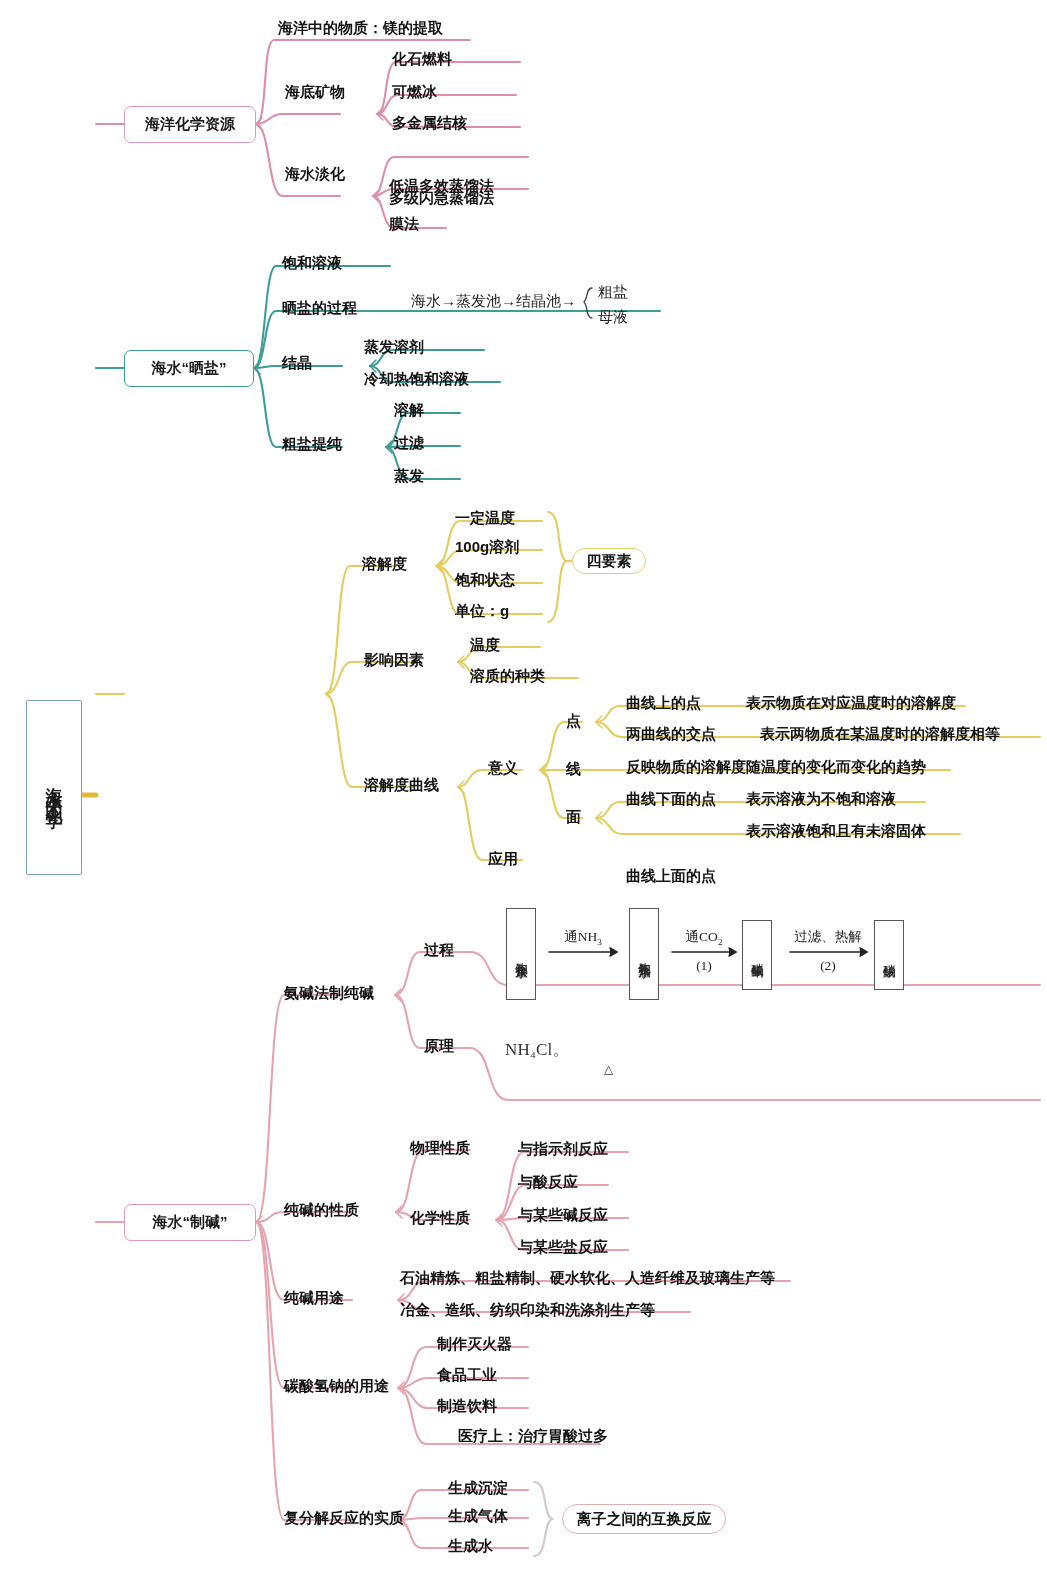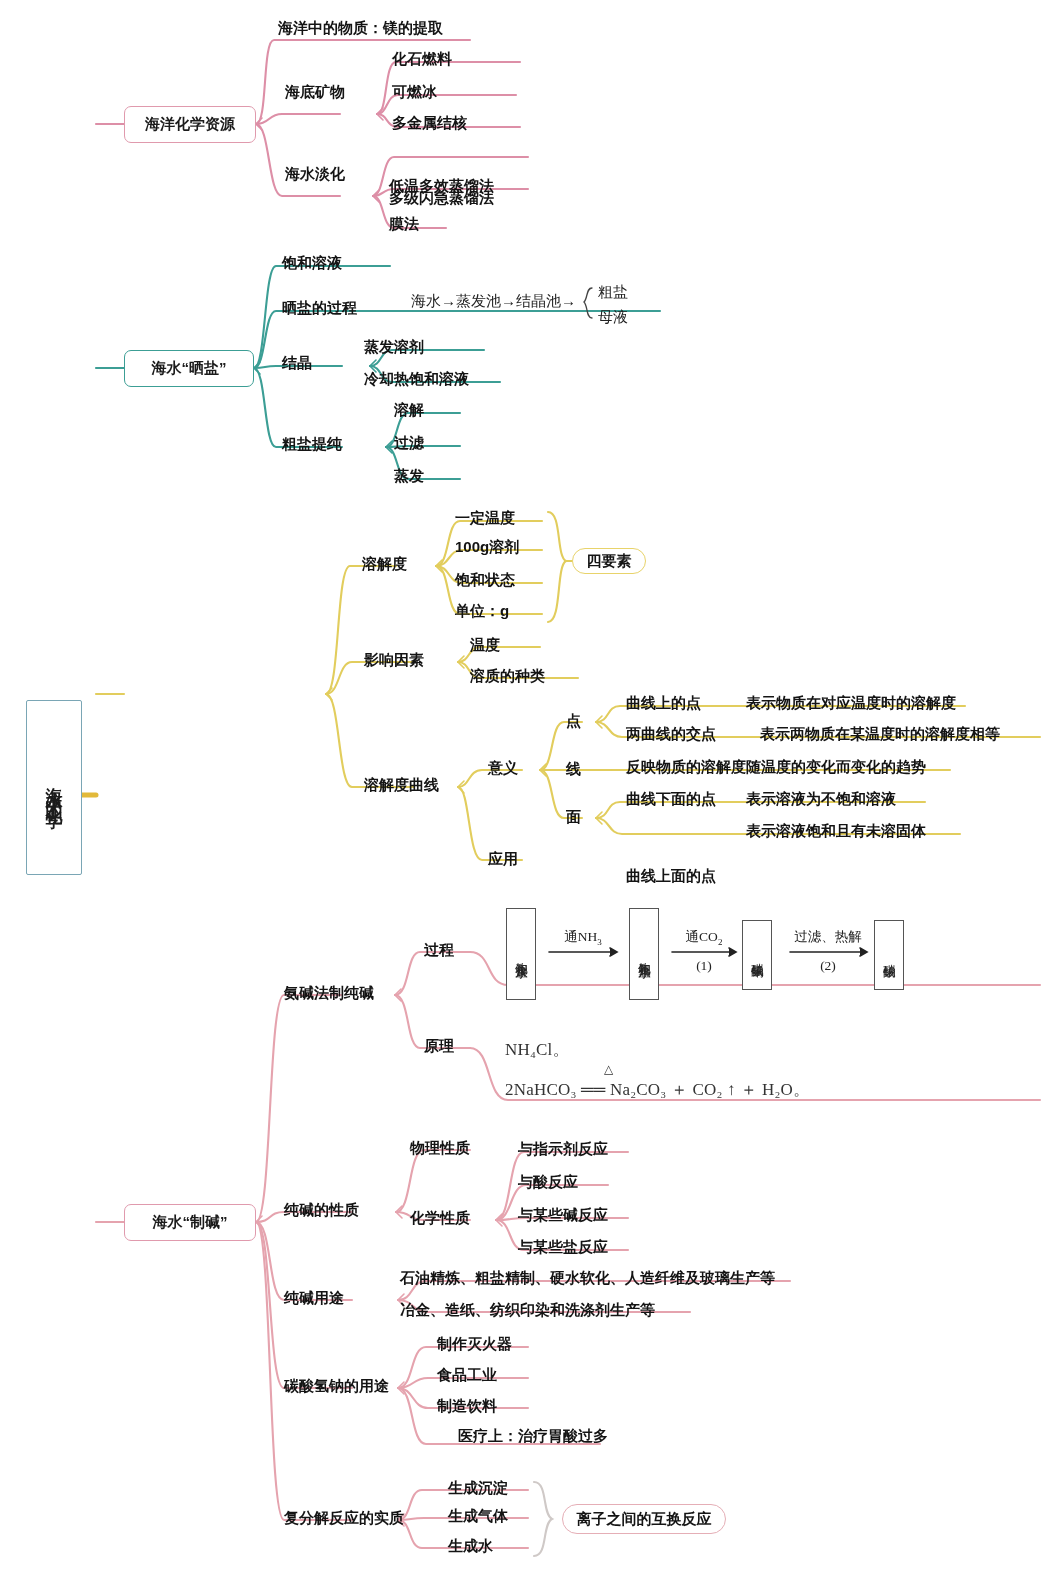--- a/index.html
+++ b/index.html
@@ -308,21 +308,20 @@
 
   <div class="flowlabel" style="left:548px;top:928px;width:70px;">
     <span>通NH</span><sub>3</sub></div>
   <div class="flowlabel" style="left:668px;top:928px;width:72px;">
     <span>通CO</span><sub>2</sub></div>
   <div class="flowlabel" style="left:668px;top:958px;width:72px;">(1)</div>
   <div class="flowlabel" style="left:784px;top:928px;width:88px;">过滤、热解</div>
   <div class="flowlabel" style="left:784px;top:958px;width:88px;">(2)</div>
 
   <div class="node eq" style="left:505px;top:1038px;">NH₄Cl。</div>
-  <div class="node eq" style="left:505px;top:1078px;">2NaHCO₃ ══ Na₂CO₃ ＋ CO₂ ↑ ＋ H₂O。</div>
   <div class="node eq" style="left:604px;top:1062px;font-size:12px;">△</div>
 
   <div class="node leaf branchlbl" style="left:284px;top:1202px;">纯碱的性质</div>
   <div class="node leaf branchlbl" style="left:410px;top:1140px;">物理性质</div>
   <div class="node leaf branchlbl" style="left:410px;top:1210px;">化学性质</div>
   <div class="node leaf" style="left:518px;top:1141px;">与指示剂反应</div>
   <div class="node leaf" style="left:518px;top:1174px;">与酸反应</div>
   <div class="node leaf" style="left:518px;top:1207px;">与某些碱反应</div>
   <div class="node leaf" style="left:518px;top:1239px;">与某些盐反应</div>
 

